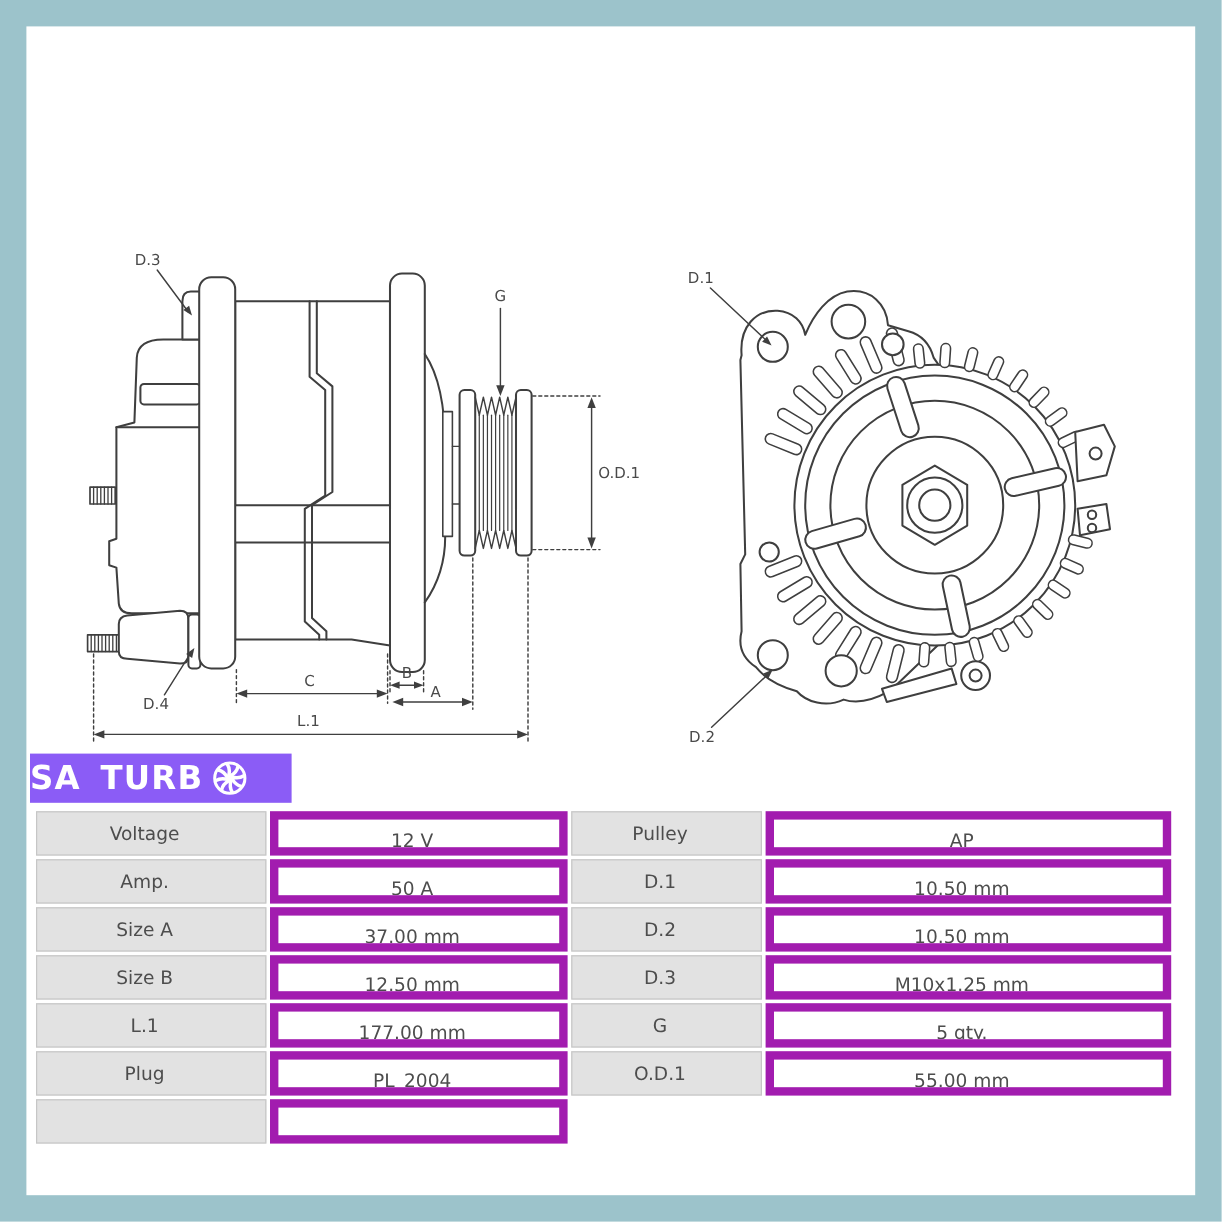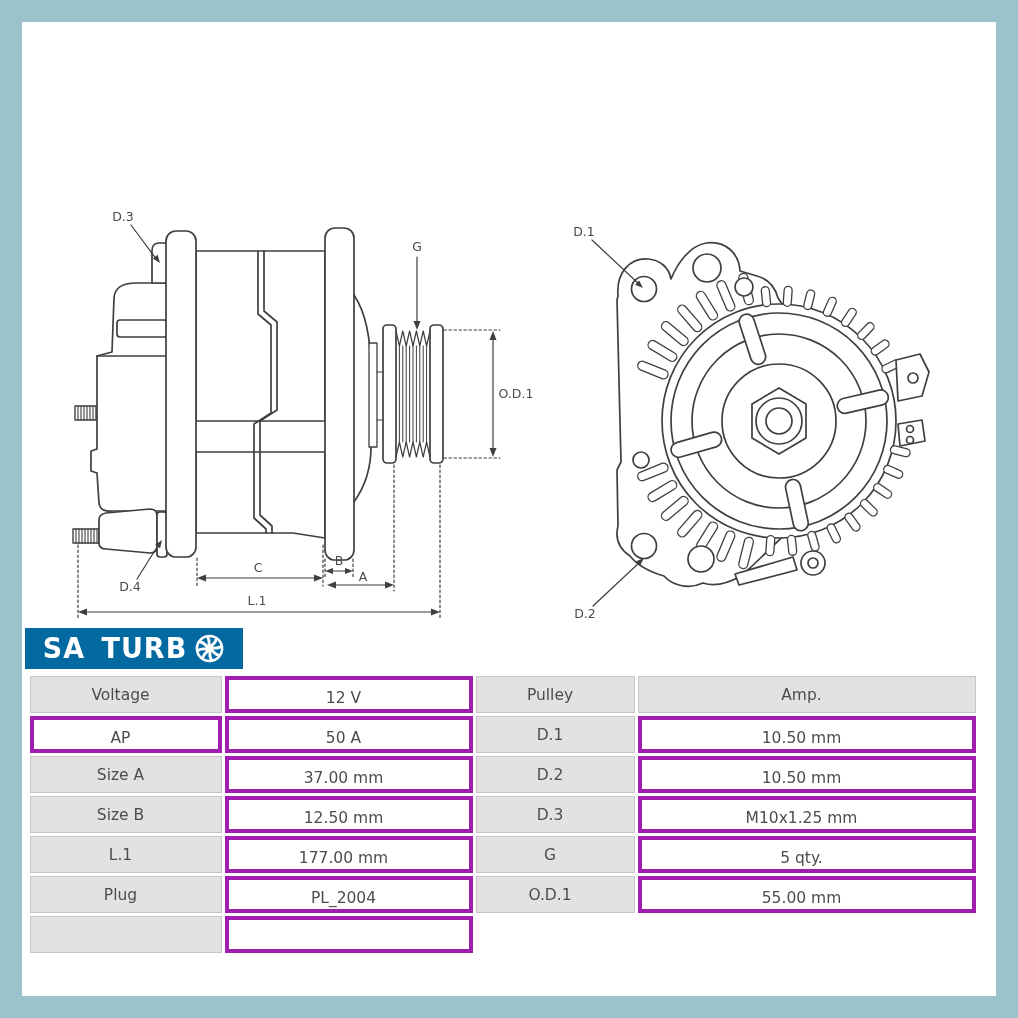--- a/index.html
+++ b/index.html
@@ -6,37 +6,37 @@
   body{
     width:1018px;height:1018px;position:relative;overflow:hidden;
     background:#9cc3cb;
     font-family:"DejaVu Sans","Liberation Sans",sans-serif;
   }
   .panel{position:absolute;left:22px;top:22px;width:974px;height:974px;background:#ffffff;}
   svg.drawing{position:absolute;left:0;top:0;}
   svg.drawing text{font-family:"DejaVu Sans","Liberation Sans",sans-serif;font-size:12.5px;fill:#4a4a4a;}
   .logo{
     position:absolute;left:25px;top:628px;width:218px;height:41px;
-    background:#0369a1;color:#ffffff;display:flex;align-items:center;justify-content:center;gap:7px;
+    background:#8b5cf6;color:#ffffff;display:flex;align-items:center;justify-content:flex-start;gap:7px;
   }
   .logo .brand-text{
     font-weight:bold;font-size:27px;letter-spacing:1px;word-spacing:6px;white-space:nowrap;
     transform:scaleY(1.02);
   }
   .spec-table{
     position:absolute;left:30px;top:676px;width:946px;
     display:grid;grid-template-columns:192px 248px 159px 1fr;
     grid-auto-rows:37px;gap:3px;
   }
   .cell{
     font-size:15.5px;color:#4d4d4d;line-height:37px;text-align:center;
     padding-right:11px;overflow:hidden;white-space:nowrap;
   }
   .cell.lab{background:#e2e2e2;border:1px solid #c6c6c6;}
-  .cell.val{background:#ffffff;border:4px solid #a21caf;}
+  .cell.val{background:#ffffff;border:7px solid #a21caf;}
 </style>
 </head>
 <body>
 
 <div class="panel"></div>
 
 <svg class="drawing" width="1018" height="626" viewBox="0 0 1018 626">
   <g stroke="#3f3f3f" stroke-width="1.7" fill="none" stroke-linejoin="round" stroke-linecap="round">
 
     <g>
@@ -265,23 +265,23 @@
       <path d="M0.5,-2 Q6,-5 7,-10" transform="rotate(315)"></path>
     </g>
     <circle r="2.4" fill="#ffffff"></circle>
   </svg>
 </div>
 
 <div class="spec-table">
   <div class="cell lab">Voltage</div>
   <div class="cell val">12 V</div>
   <div class="cell lab">Pulley</div>
+  <div class="cell val">AP</div>
+
   <div class="cell lab">Amp.</div>
-
-  <div class="cell val">AP</div>
   <div class="cell val">50 A</div>
   <div class="cell lab">D.1</div>
   <div class="cell val">10.50 mm</div>
 
   <div class="cell lab">Size A</div>
   <div class="cell val">37.00 mm</div>
   <div class="cell lab">D.2</div>
   <div class="cell val">10.50 mm</div>
 
   <div class="cell lab">Size B</div>

